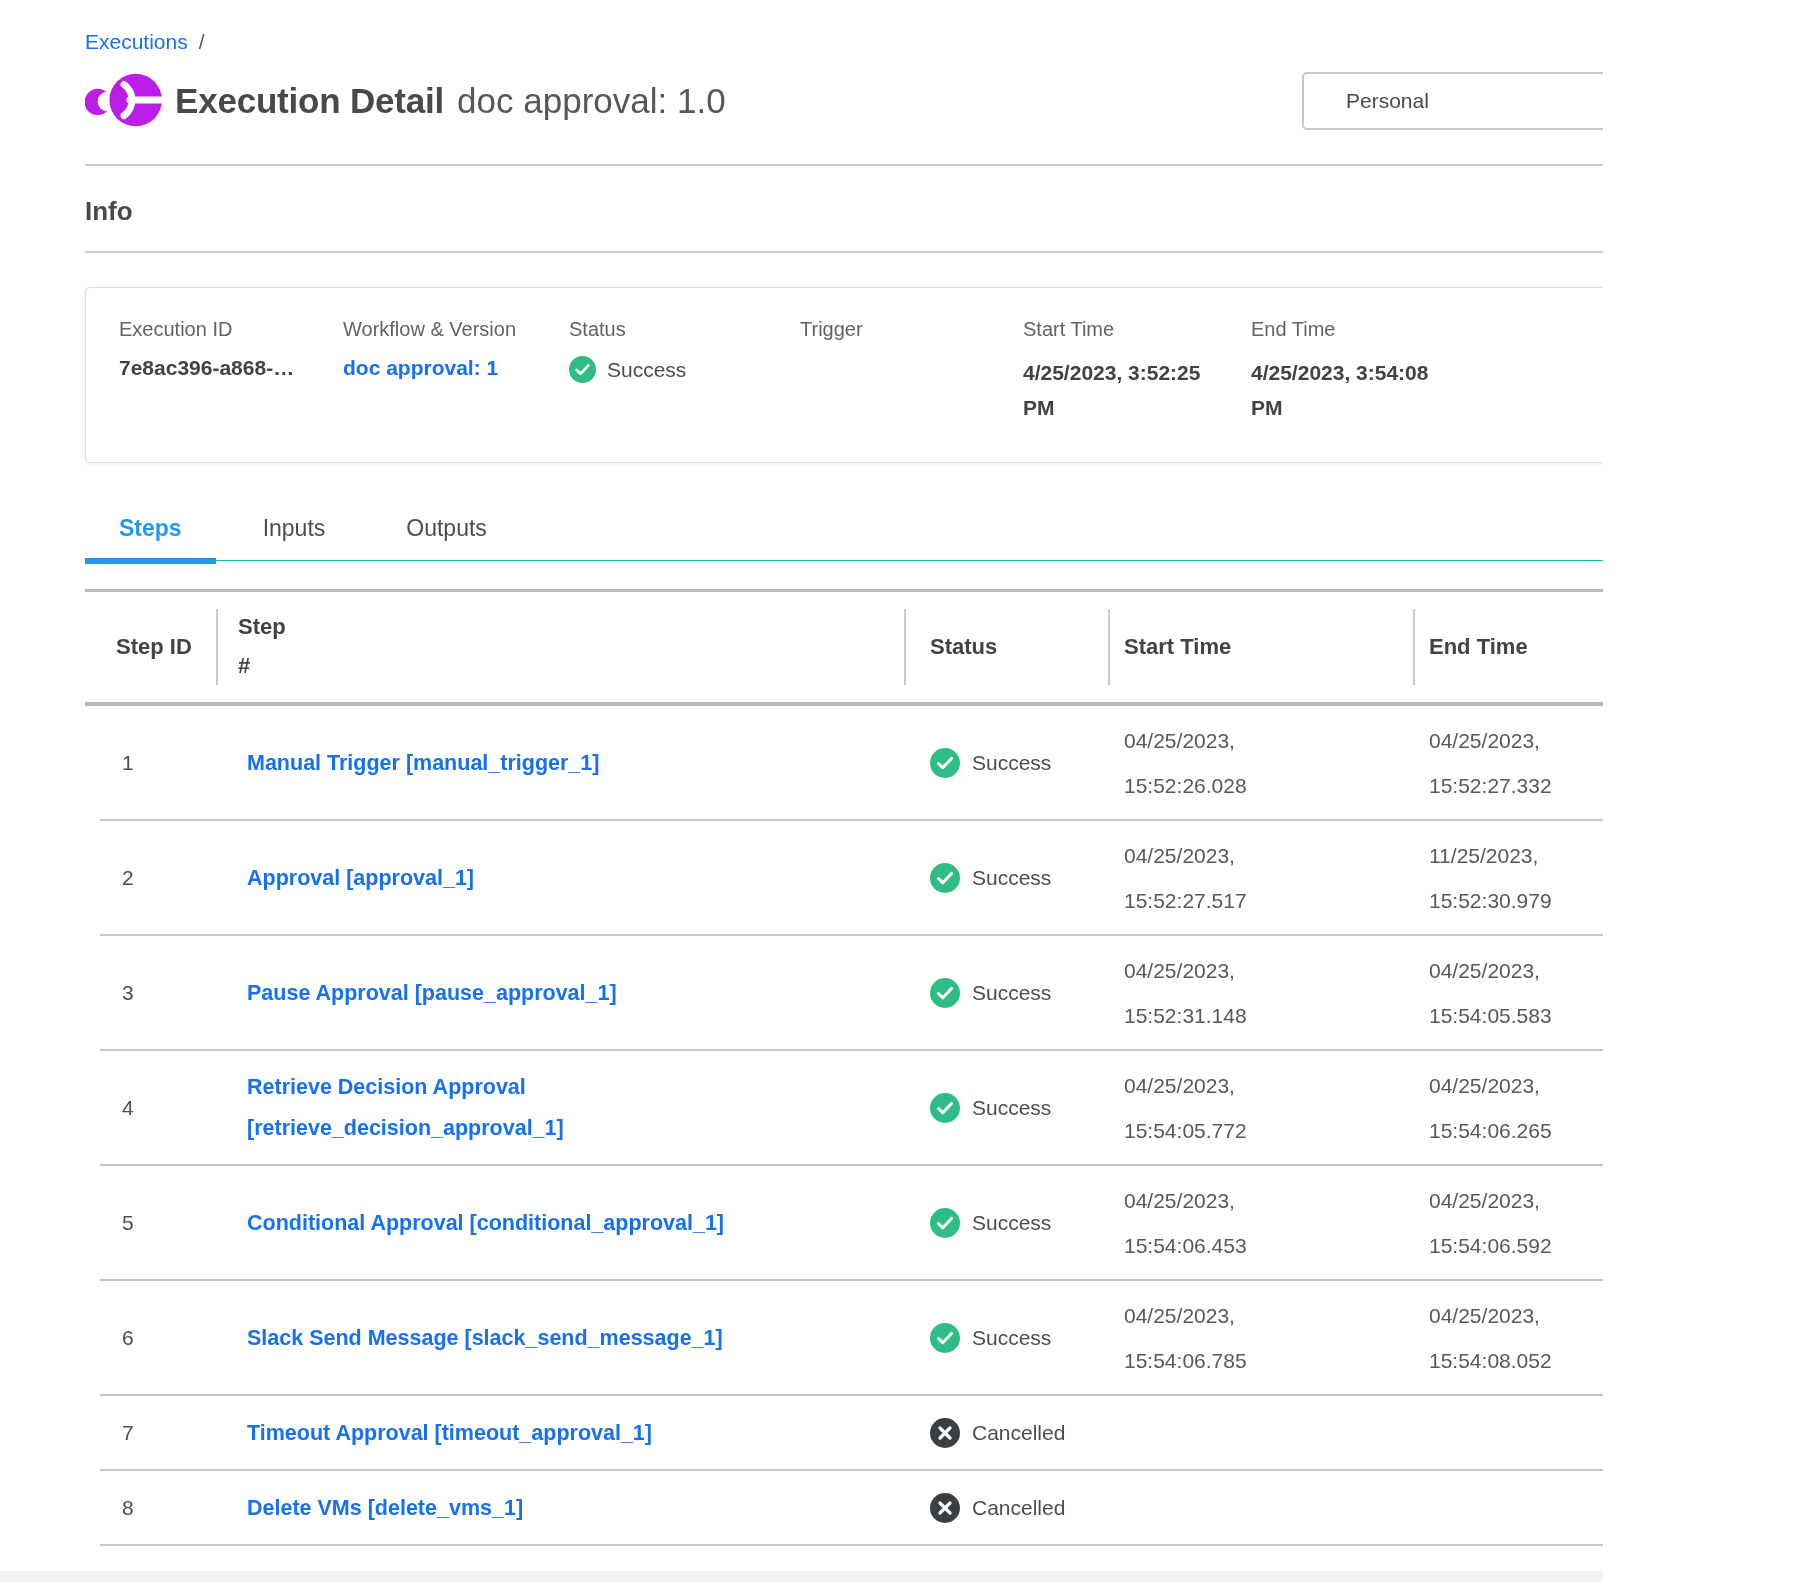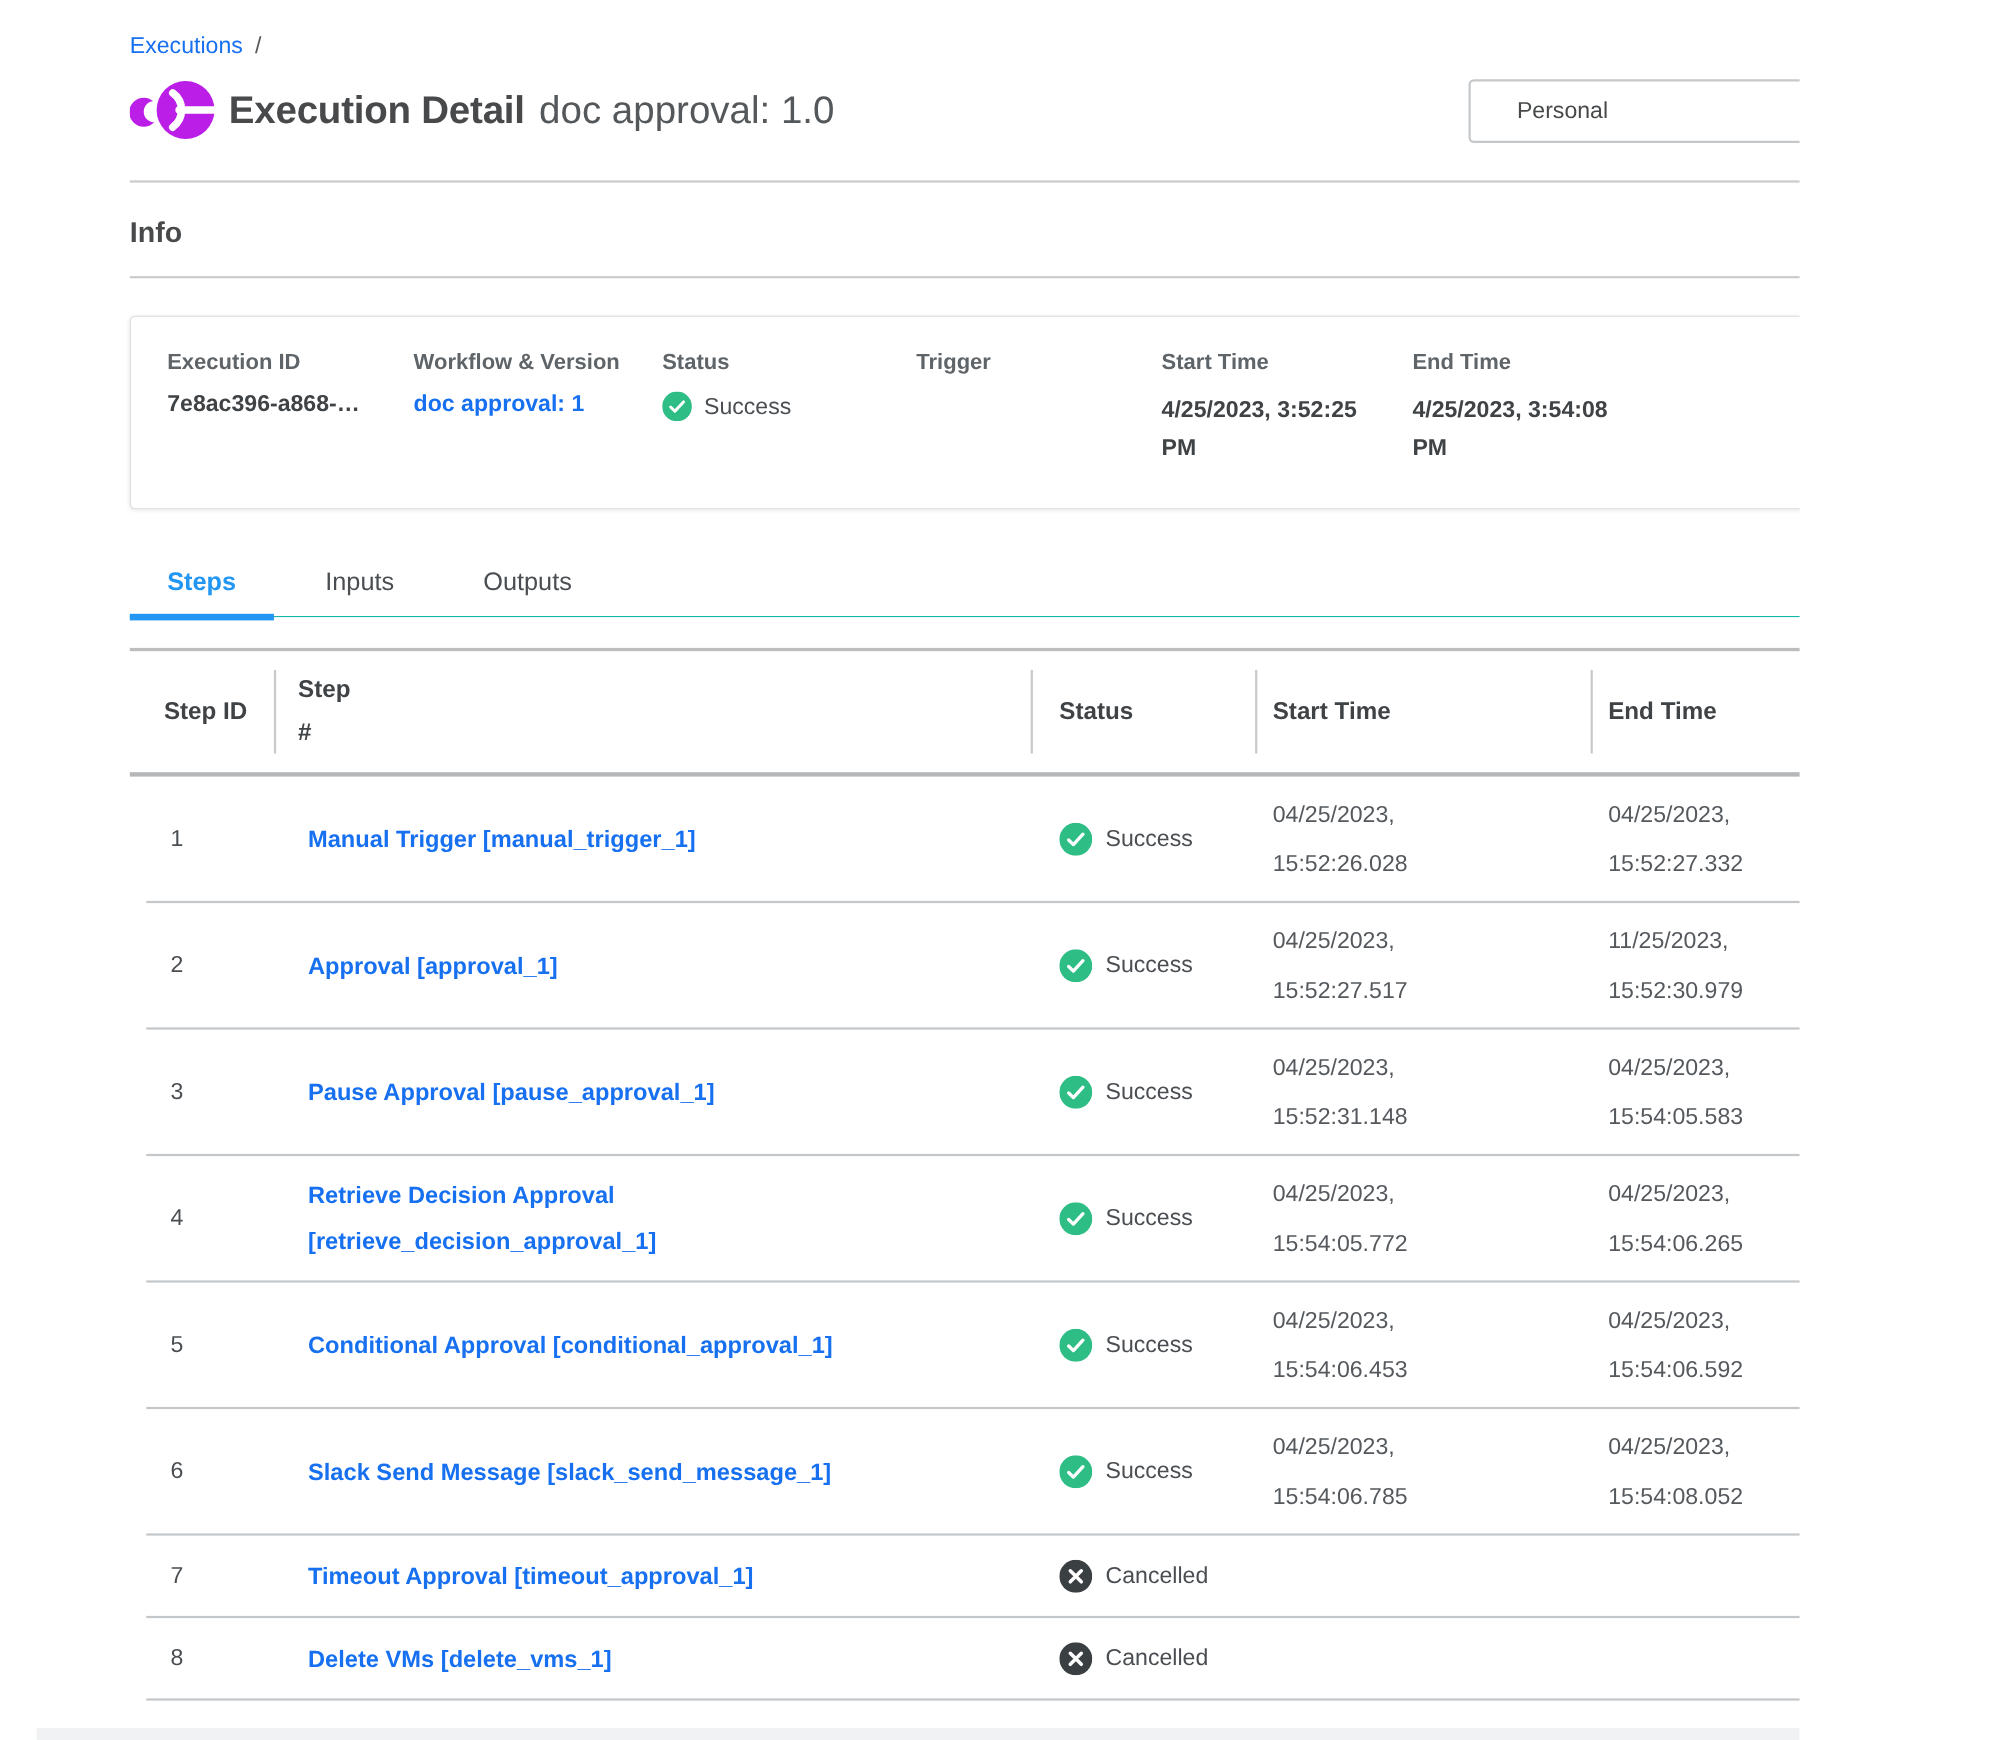--- a/index.html
+++ b/index.html
@@ -15,21 +15,20 @@
     font-family:"Liberation Sans","DejaVu Sans",sans-serif;
     background:#ffffff;
     color:#3F4346;
   }
   .page{
     position:relative;
     width:1603px;
     height:1582px;
     background:#ffffff;
     overflow:hidden;
-    margin-left:33px;
   }
   .content{
     width:1637px;
     margin-left:85px;
   }
   
   .breadcrumb{
     padding-top:30px;
     font-size:21px;
     display:flex;
@@ -102,21 +101,21 @@
     border-radius:5px;
     box-shadow:0 1px 4px rgba(0,0,0,0.07);
     padding:30px 0 36px 33px;
     display:grid;
     grid-template-columns:224px 226px 231px 223px 228px 250px;
     background:#fff;
   }
   .field-label{
     font-size:20px;
     color:#5F6468;
-    font-weight:700;
+    font-weight:400;
     margin-bottom:15px;
     white-space:nowrap;
   }
   .field-value{
     font-size:21px;
     font-weight:700;
     color:#3F4346;
   }
   .field-value.link{color:var(--accent-blue); text-decoration:none; display:inline-block;}
   .field-value.time{max-width:200px; line-height:1.66;}

